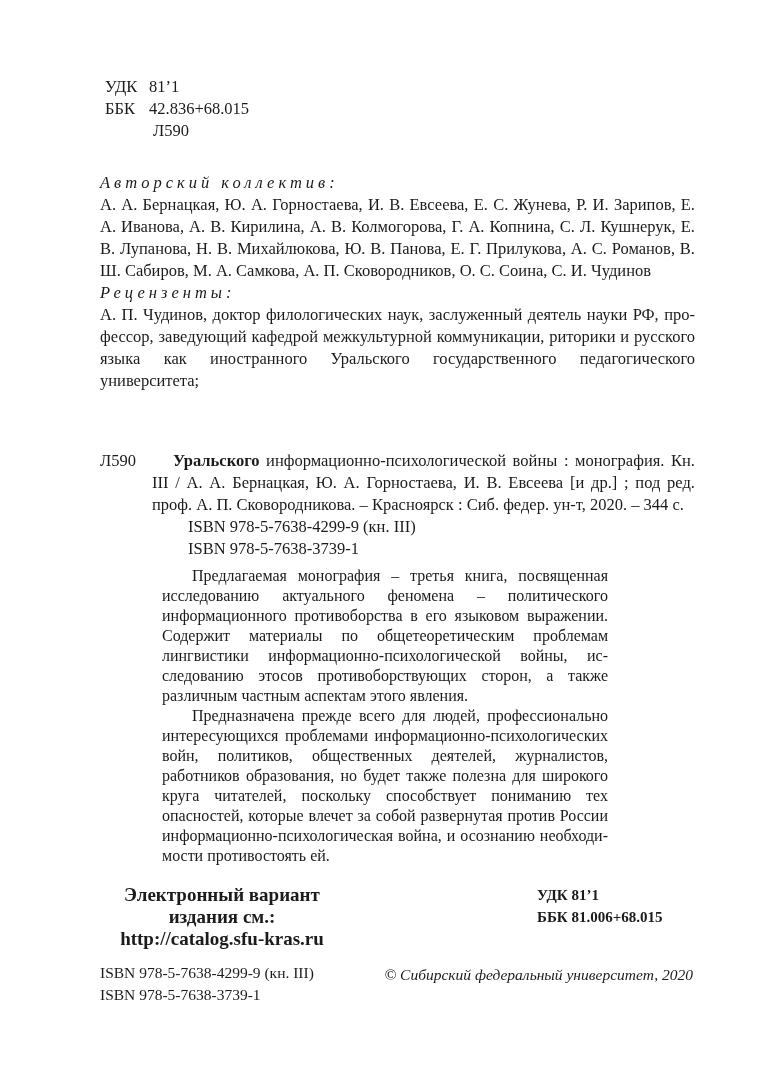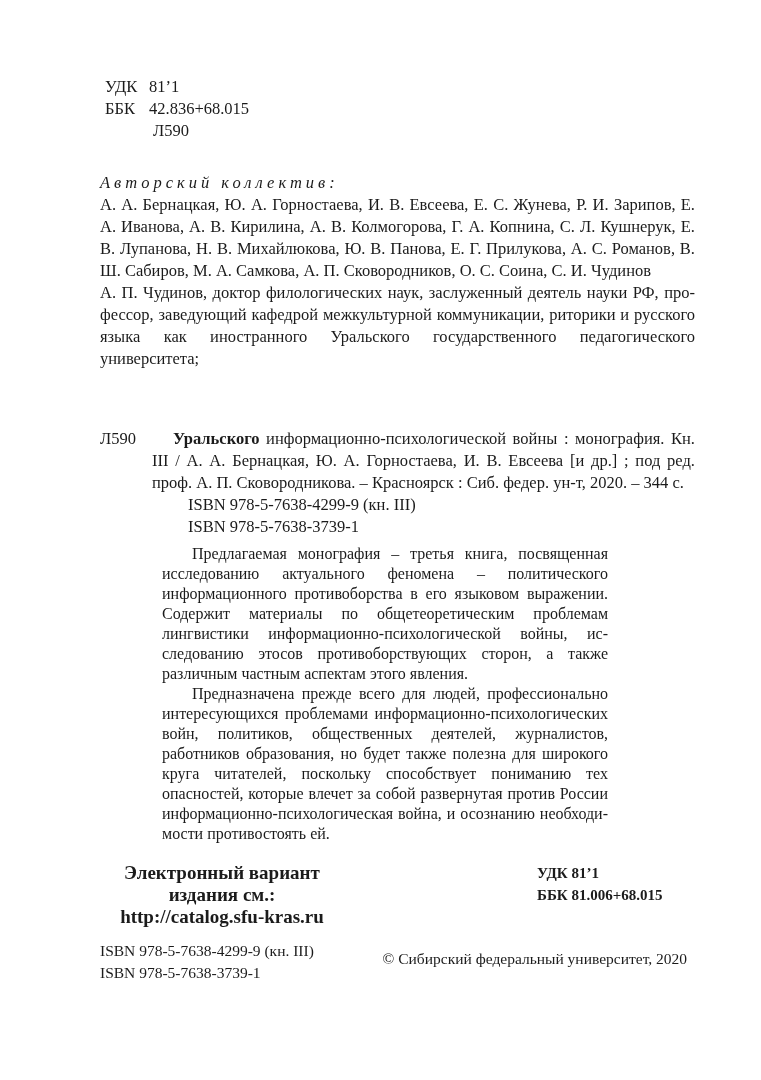--- a/index.html
+++ b/index.html
@@ -49,21 +49,21 @@
   
   .bottom-row { display: flex; justify-content: space-between; margin-top: 18px; font-weight: bold; }
   .electronic-block { width: 236px; margin-left: 4px; text-align: center; font-size: 19px; line-height: 22px; }
   .electronic-block p { margin: 0; }
   .codes-bottom { width: 158px; font-size: 15px; line-height: 22px; }
   .codes-bottom p { margin: 0; }
 
   
   .isbn-row { display: flex; justify-content: space-between; align-items: flex-start; margin-top: 12px; font-size: 15.5px; line-height: 22px; }
   .isbn-block p { margin: 0; }
-  .copyright { margin: 8px; }
+  .copyright { margin: 2px; font-style: italic; }
 </style>
 </head>
 <body>
 
 <div class="page">
 
   <div class="top-codes">
     <div class="code-row">
       <span class="code-label">УДК</span><span>81’1</span>
     </div>
@@ -71,20 +71,21 @@
       <span class="code-label">ББК</span><span>42.836+68.015</span>
     </div>
     <div class="code-row">
       <span class="book-code-indent">Л590</span>
     </div>
   </div>
 
   <p class="section-heading">Авторский коллектив:</p>
   <p class="flow authors-list">А. А. Бернацкая, Ю. А. Горностаева, И. В. Евсеева, Е. С. Жунева, Р. И. Зарипов, Е. А. Иванова, А. В. Кирилина, А. В. Колмогорова, Г. А. Копнина, С. Л. Кушнерук, Е. В. Лупанова, Н. В. Михайлюкова, Ю. В. Панова, Е. Г. Прилукова, А. С. Романов, В. Ш. Сабиров, М. А. Самкова, А. П. Сковородников, О. С. Соина, С. И. Чудинов</p>
 
+  <p class="section-heading">Рецензенты:</p>
   <p class="flow reviewers">А. П. Чудинов, доктор филологических наук, заслуженный деятель науки РФ, про­фессор, заведующий кафедрой межкультурной коммуникации, риторики и русского языка как иностранного Уральского государственного педагогического университета;</p>
 
   <div class="bib-block">
     <div class="bib-code">Л590</div>
     <div class="bib-body">
       <p class="bib-para"><span class="bold">Уральского</span><span> информационно-психологической войны : моногра­фия. Кн. III / А. А. Бернацкая, Ю. А. Горностаева, И. В. Евсеева [и др.] ; под ред. проф. А. П. Сковородникова. – Красноярск : Сиб. федер. ун-т, 2020. – 344 с.</span></p>
       <p class="isbn-line">ISBN 978-5-7638-4299-9 (кн. III)</p>
       <p class="isbn-line">ISBN 978-5-7638-3739-1</p>
     </div>
   </div>

